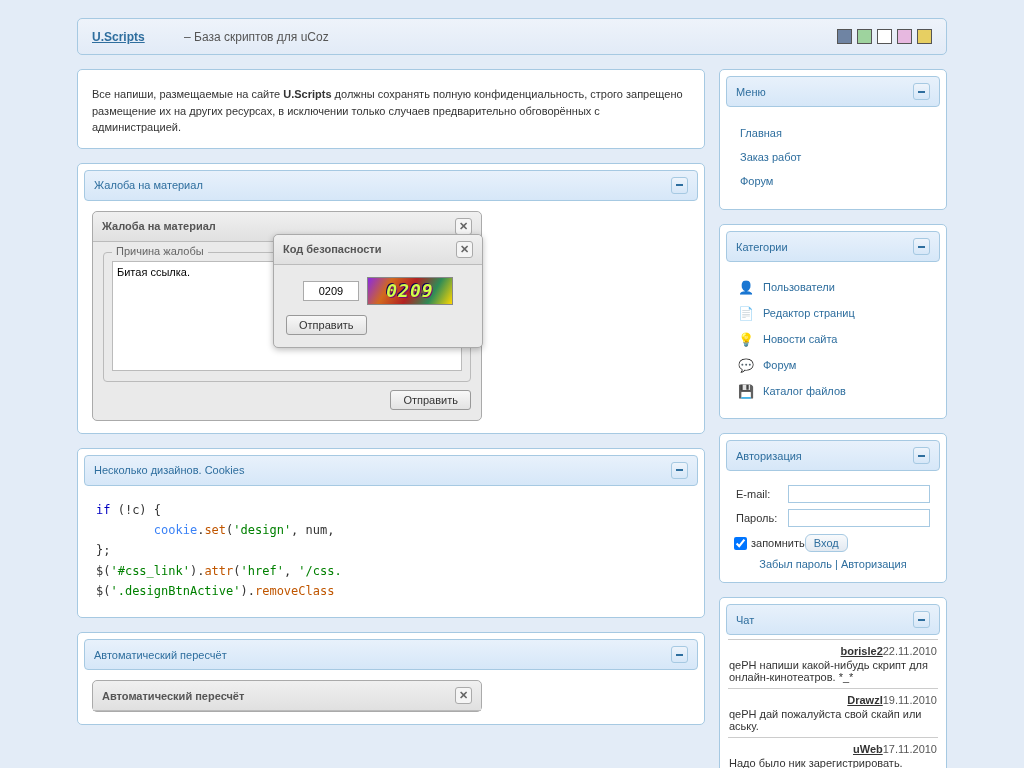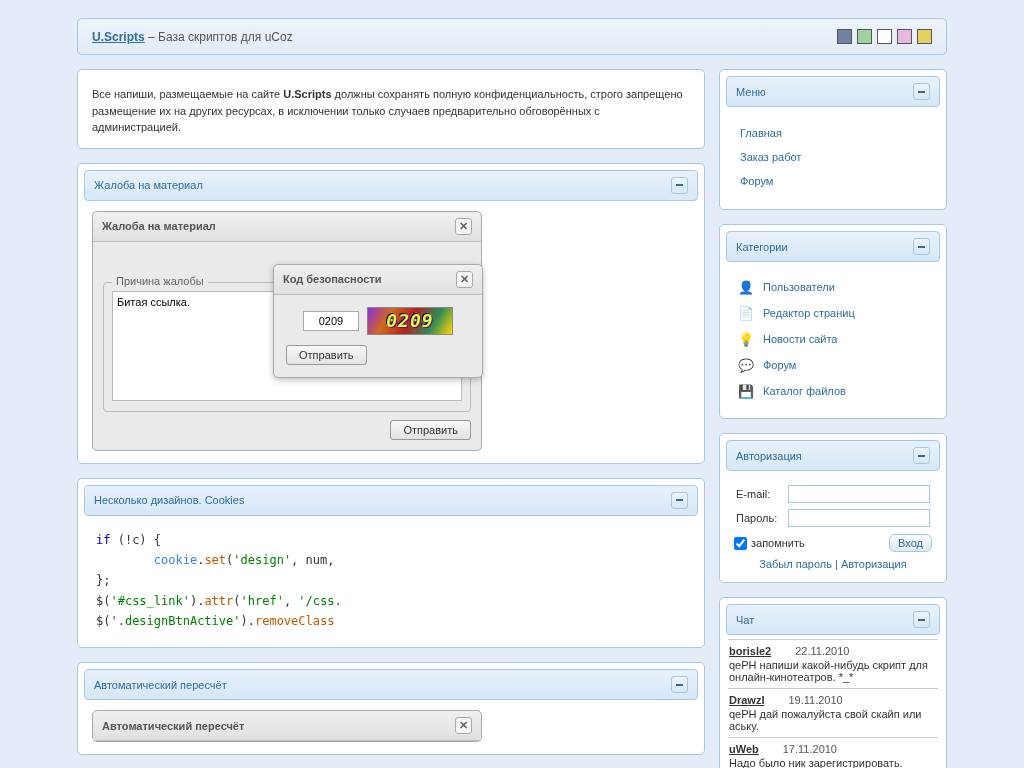--- a/index.html
+++ b/index.html
@@ -1,54 +1,54 @@
 <!DOCTYPE html>
 <html><head>
 <meta charset="utf-8">
 <style>
 * { box-sizing: border-box; margin: 0; padding: 0; }
 body { background: #E3ECF7; font-family: Verdana, Arial, sans-serif; font-size: 11px; color: #333; }
 .page { width: 870px; margin: 0 auto; padding: 18px 0; }
 .header-box { background: linear-gradient(#EEF3FA, #E2EBF7); border: 1px solid #A6C9E2; border-radius: 5px; padding: 10px 14px; margin-bottom: 14px; display: flex; align-items: center; justify-content: space-between; }
 .header-title { color: #2E6E9E; font-size: 12px; }
 .header-title .brand { font-weight: bold; text-decoration: underline; cursor: pointer; }
-.header-title .sub { color: #555; }
+.header-title .sub { color: #555; margin-left: 36px; }
 .theme-sw { display: flex; gap: 5px; }
 .theme-sw span { width: 15px; height: 15px; border: 1px solid #555; cursor: pointer; display: inline-block; }
 .columns { display: flex; gap: 14px; }
 .main-col { flex: 1; display: flex; flex-direction: column; gap: 14px; }
 .side-col { width: 228px; display: flex; flex-direction: column; gap: 14px; }
 .panel { background: #fff; border: 1px solid #A6C9E2; border-radius: 5px; padding: 6px; }
 .panel > .phead { background: linear-gradient(#E8F1FB, #D6E7F8); border: 1px solid #A6C9E2; border-radius: 4px; padding: 6px 9px; color: #2E6E9E; font-weight: normal; font-size: 11px; display: flex; justify-content: space-between; align-items: center; }
 .panel > .pbody { padding: 10px 8px 6px; color: #333; }
 .toggle { width: 17px; height: 17px; background: linear-gradient(#EEF4FB, #D6E7F8); border: 1px solid #A6C9E2; border-radius: 3px; display: flex; align-items: center; justify-content: center; cursor: pointer; }
 .toggle::after { content: ""; width: 7px; height: 2px; background: #2E6E9E; }
 .menu-list { list-style: none; padding: 4px 2px; }
 .menu-list li { padding: 6px 4px; color: #2E6E9E; cursor: pointer; }
 .cat-list { list-style: none; padding: 2px; }
 .cat-list li { padding: 5px 2px; display: flex; align-items: center; gap: 9px; color: #2E6E9E; cursor: pointer; }
 .ico { width: 16px; height: 16px; display: inline-flex; align-items: center; justify-content: center; font-size: 13px; }
 .auth-tbl { width: 100%; font-size: 11px; }
 .auth-tbl td { padding: 2px 0; vertical-align: middle; }
 .auth-tbl input[type=text], .auth-tbl input[type=password] { width: 100%; border: 1px solid #A6C9E2; padding: 2px 3px; font-size: 11px; background: #fff; }
-.remember-row { display: flex; align-items: center; justify-content: space-between; padding-top: 3px; }
+.remember-row { display: flex; align-items: center; justify-content: flex-start; padding-top: 3px; }
 .remember-row label { display: flex; align-items: center; gap: 4px; }
 .btn { background: linear-gradient(#F8FAFC, #E2E9F1); border: 1px solid #A6C9E2; border-radius: 6px; padding: 2px 8px; font-size: 11px; cursor: pointer; color: #2E6E9E; }
 .auth-links { text-align: center; padding-top: 6px; color: #2E6E9E; }
 .auth-links span { cursor: pointer; }
 .chat-item { border-top: 1px solid #ccc; padding: 5px 1px; }
-.chat-head { display: flex; justify-content: flex-start; gap: 24px; }
+.chat-head { display: flex; justify-content: flex-end; }
 .chat-head .u { font-weight: bold; text-decoration: underline; color: #333; cursor: pointer; }
 .chat-head .d { color: #555; }
 .chat-body { padding-top: 2px; color: #333; }
 
 .dlg { background: #EAEAEA; border: 1px solid #AAA; border-radius: 5px; }
 .dlg-head { background: linear-gradient(#F0F0F0, #E0E0E0); border-bottom: 1px solid #BBB; border-radius: 5px 5px 0 0; padding: 6px 9px; font-weight: bold; color: #555; display: flex; justify-content: space-between; align-items: center; }
 .dlg-close { width: 17px; height: 17px; border: 1px solid #AAA; border-radius: 3px; background: #F5F5F5; display: flex; align-items: center; justify-content: center; font-size: 11px; color: #666; cursor: pointer; }
-.dlg-body { padding: 10px; margin-top: 30px; }
+.dlg-body { padding: 10px; }
 .dlg-btn { background: linear-gradient(#F8F8F8, #E2E2E2); border: 1px solid #999; border-radius: 3px; padding: 3px 12px; font-size: 11px; cursor: pointer; color: #333; }
 .fieldset { border: 1px solid #BBB; border-radius: 4px; padding: 8px; margin-bottom: 8px; position: relative; }
 .fieldset .legend { position: absolute; top: -8px; left: 8px; background: #EAEAEA; padding: 0 4px; color: #666; font-size: 11px; }
 .ta { width: 100%; height: 110px; border: 1px solid #BBB; padding: 4px; font-family: inherit; font-size: 11px; resize: none; }
 
 .relwrap { position: relative; }
 .sec-dlg { position: absolute; top: -8px; left: 180px; width: 210px; box-shadow: 0 2px 6px rgba(0,0,0,0.25); }
 .sec-body { display: flex; flex-direction: column; align-items: flex-start; gap: 10px; padding: 12px; }
 .sec-row { display: flex; align-items: center; gap: 8px; width: 100%; justify-content: center; }
 .sec-input { width: 56px; border: 1px solid #AAA; padding: 3px 4px; font-size: 11px; text-align: center; }

